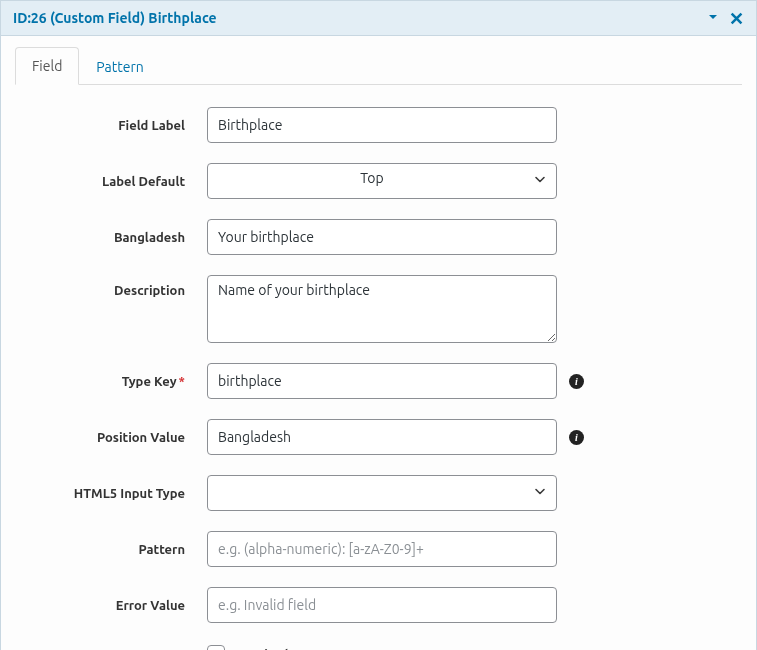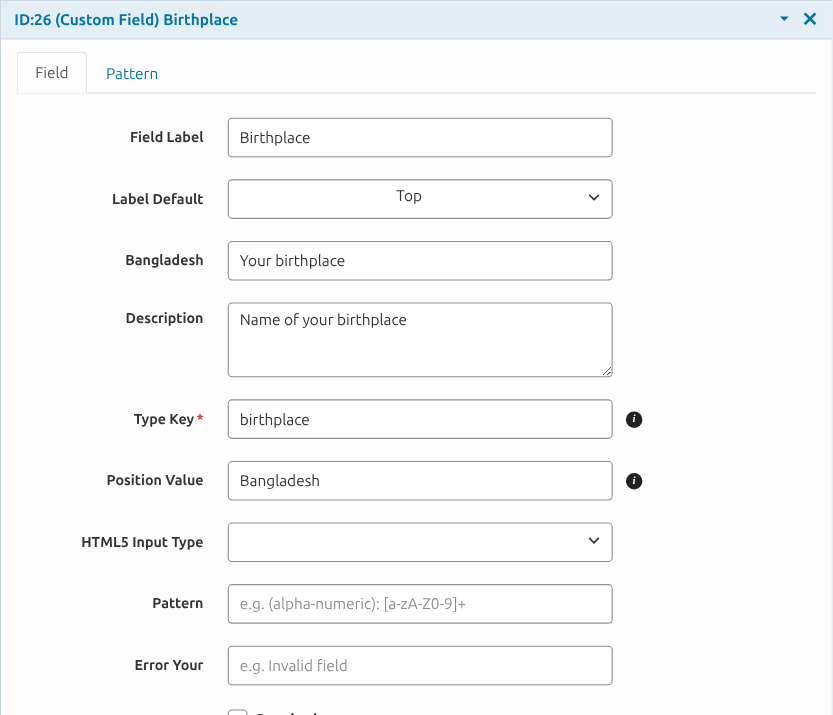--- a/index.html
+++ b/index.html
@@ -226,21 +226,21 @@
       </div>
 
       <div class="form-row center">
         <div class="form-label">Pattern</div>
         <div class="form-control-wrap">
           <input class="form-control" type="text" placeholder="e.g. (alpha-numeric): [a-zA-Z0-9]+" style="">
         </div>
       </div>
 
       <div class="form-row center">
-        <div class="form-label">Error Your</div>
+        <div class="form-label">Error Value</div>
         <div class="form-control-wrap">
           <input class="form-control" type="text" placeholder="e.g. Invalid field" style="">
         </div>
       </div>
 
       <div class="form-row center">
         <div class="form-label"></div>
         <div class="checkbox-row">
           <div class="checkbox"></div>
           <span class="checkbox-label">Required</span>

